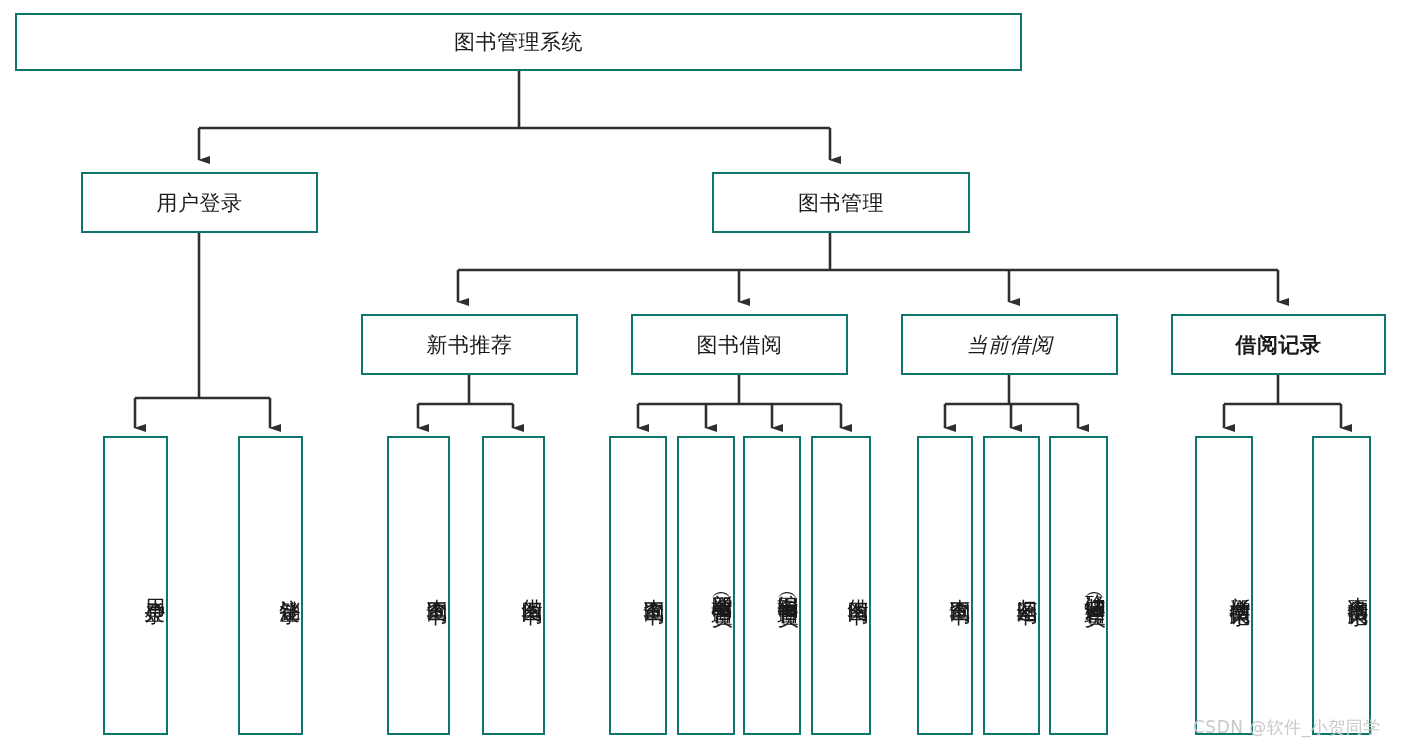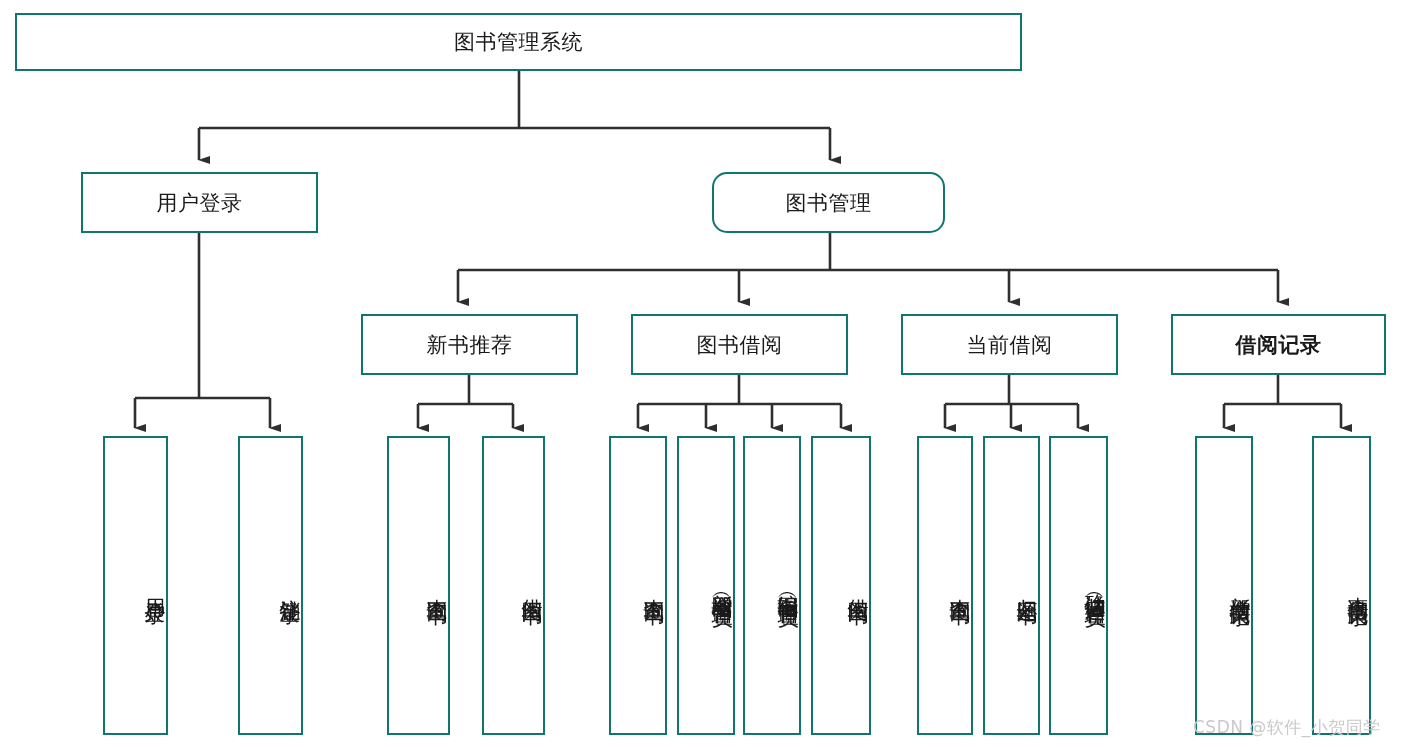--- a/index.html
+++ b/index.html
@@ -117,31 +117,31 @@
     </g>
   </svg>
 
   <div class="node horiz" style="left:15px; top:13px; width:1007px; height:58px;">
     <span>图书管理系统</span>
   </div>
 
   <div class="node horiz" style="left:81px; top:172px; width:237px; height:61px;">
     <span>用户登录</span>
   </div>
-  <div class="node horiz" style="left:712px; top:172px; width:233px; height:61px;border-radius:15px;">
+  <div class="node horiz" style="left:712px; top:172px; width:258px; height:61px;">
     <span>图书管理</span>
   </div>
 
   <div class="node horiz" style="left:631px; top:314px; width:217px; height:61px;">
     <span>图书借阅</span>
   </div>
   <div class="node horiz" style="left:361px; top:314px; width:217px; height:61px;">
     <span>新书推荐</span>
   </div>
-  <div class="node horiz" style="left:901px; top:314px; width:217px; height:61px;">
+  <div class="node horiz" style="left:901px; top:314px; width:217px; height:61px;font-style:italic;">
     <span>当前借阅</span>
   </div>
   <div class="node horiz" style="left:1171px; top:314px; width:215px; height:61px;font-weight:bold;">
     <span>借阅记录</span>
   </div>
 
   <div class="node vert" style="left:103px; top:436px; width:65px; height:299px;">
     <span>用户登录</span>
   </div>
   <div class="node vert" style="left:238px; top:436px; width:65px; height:299px;">

